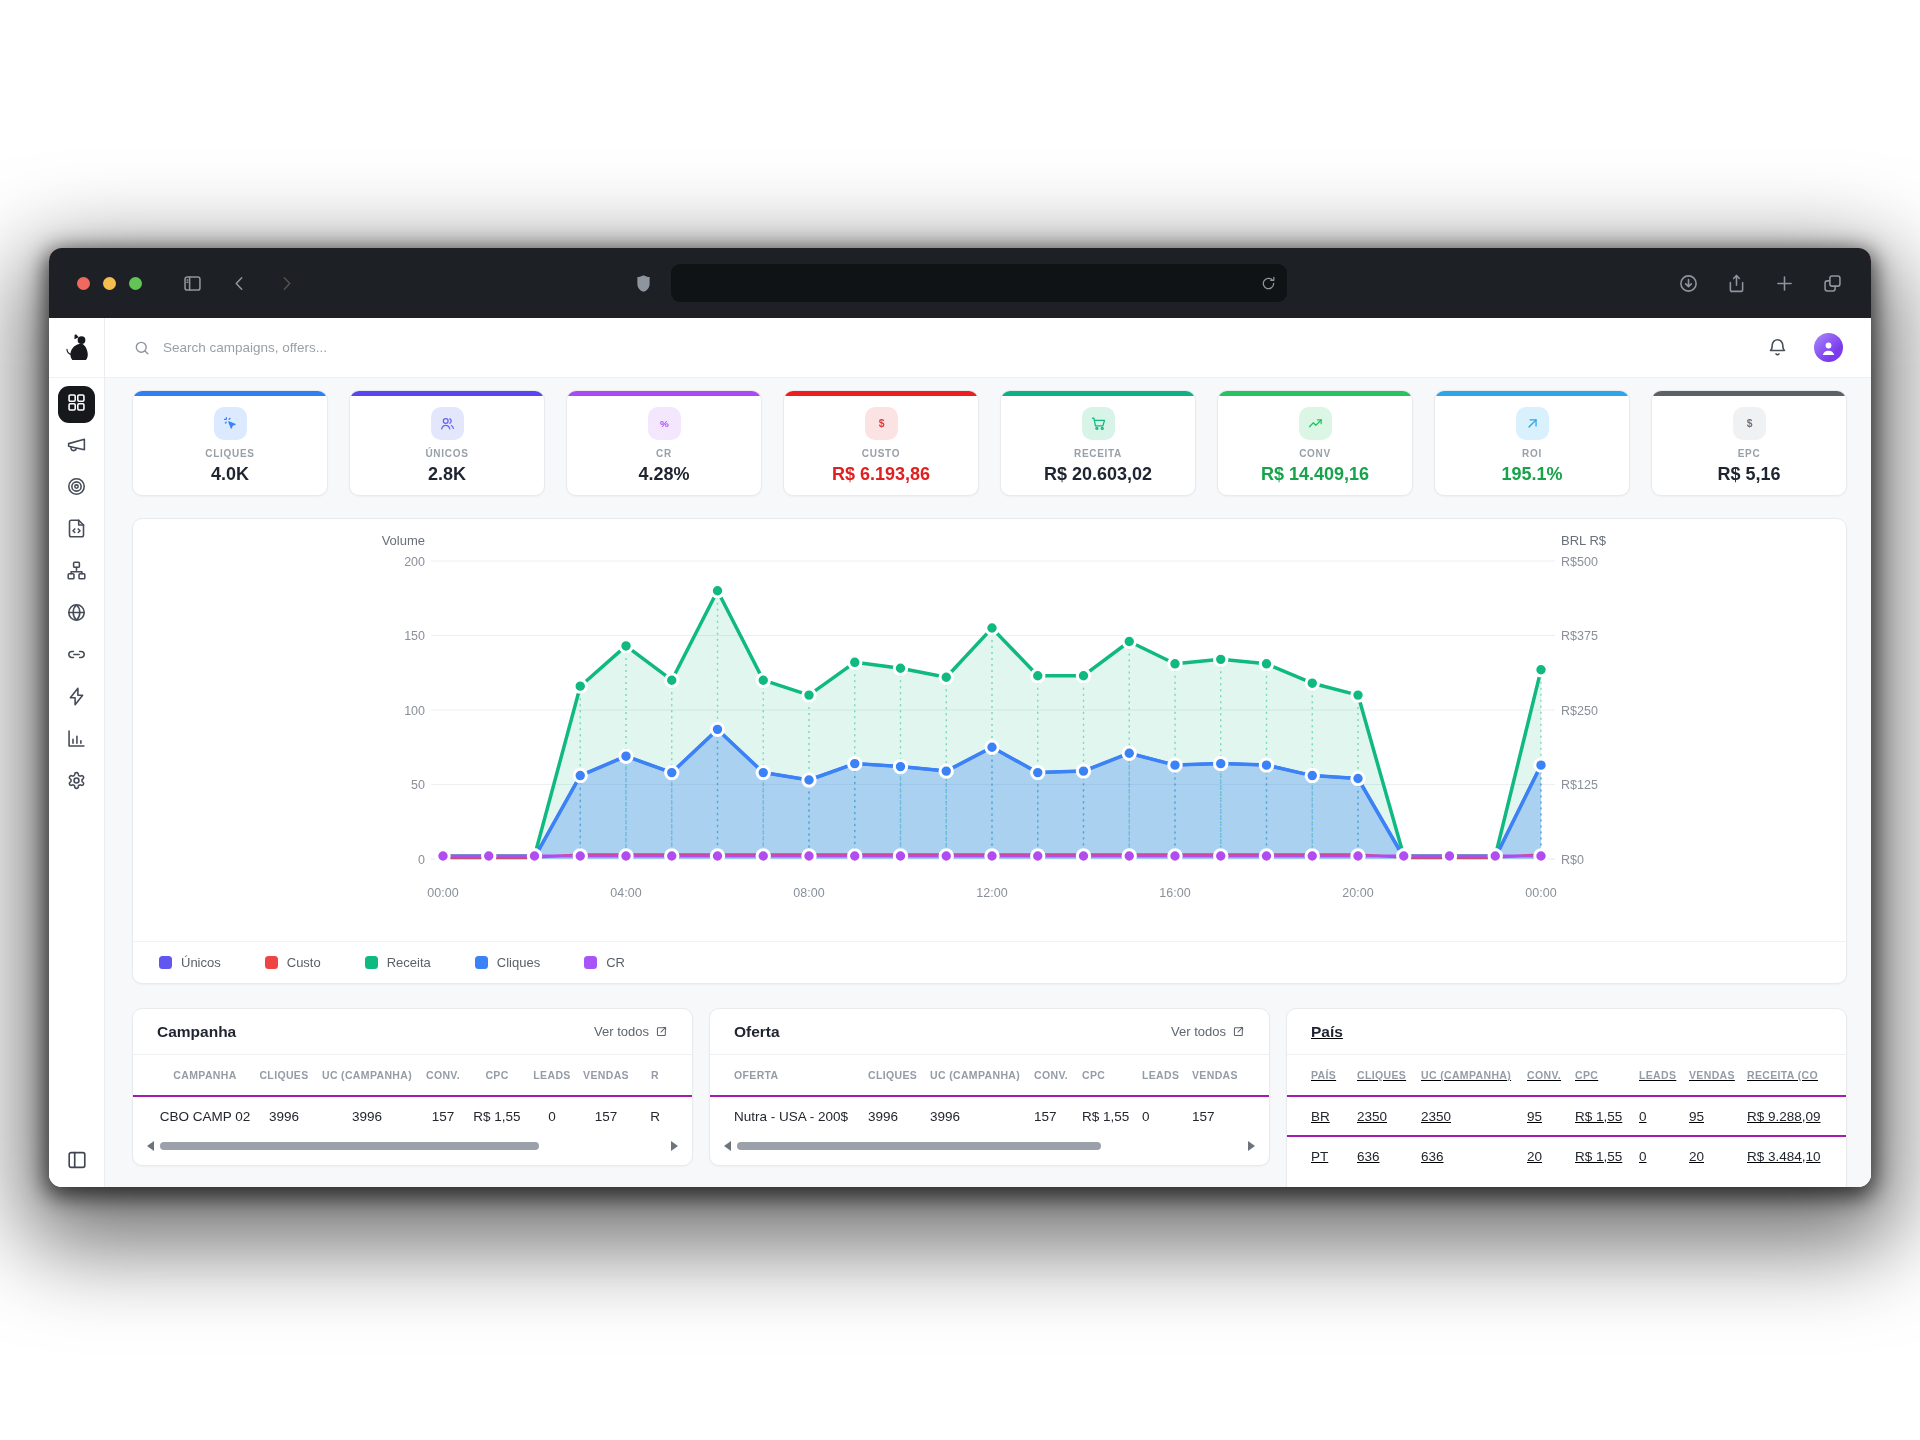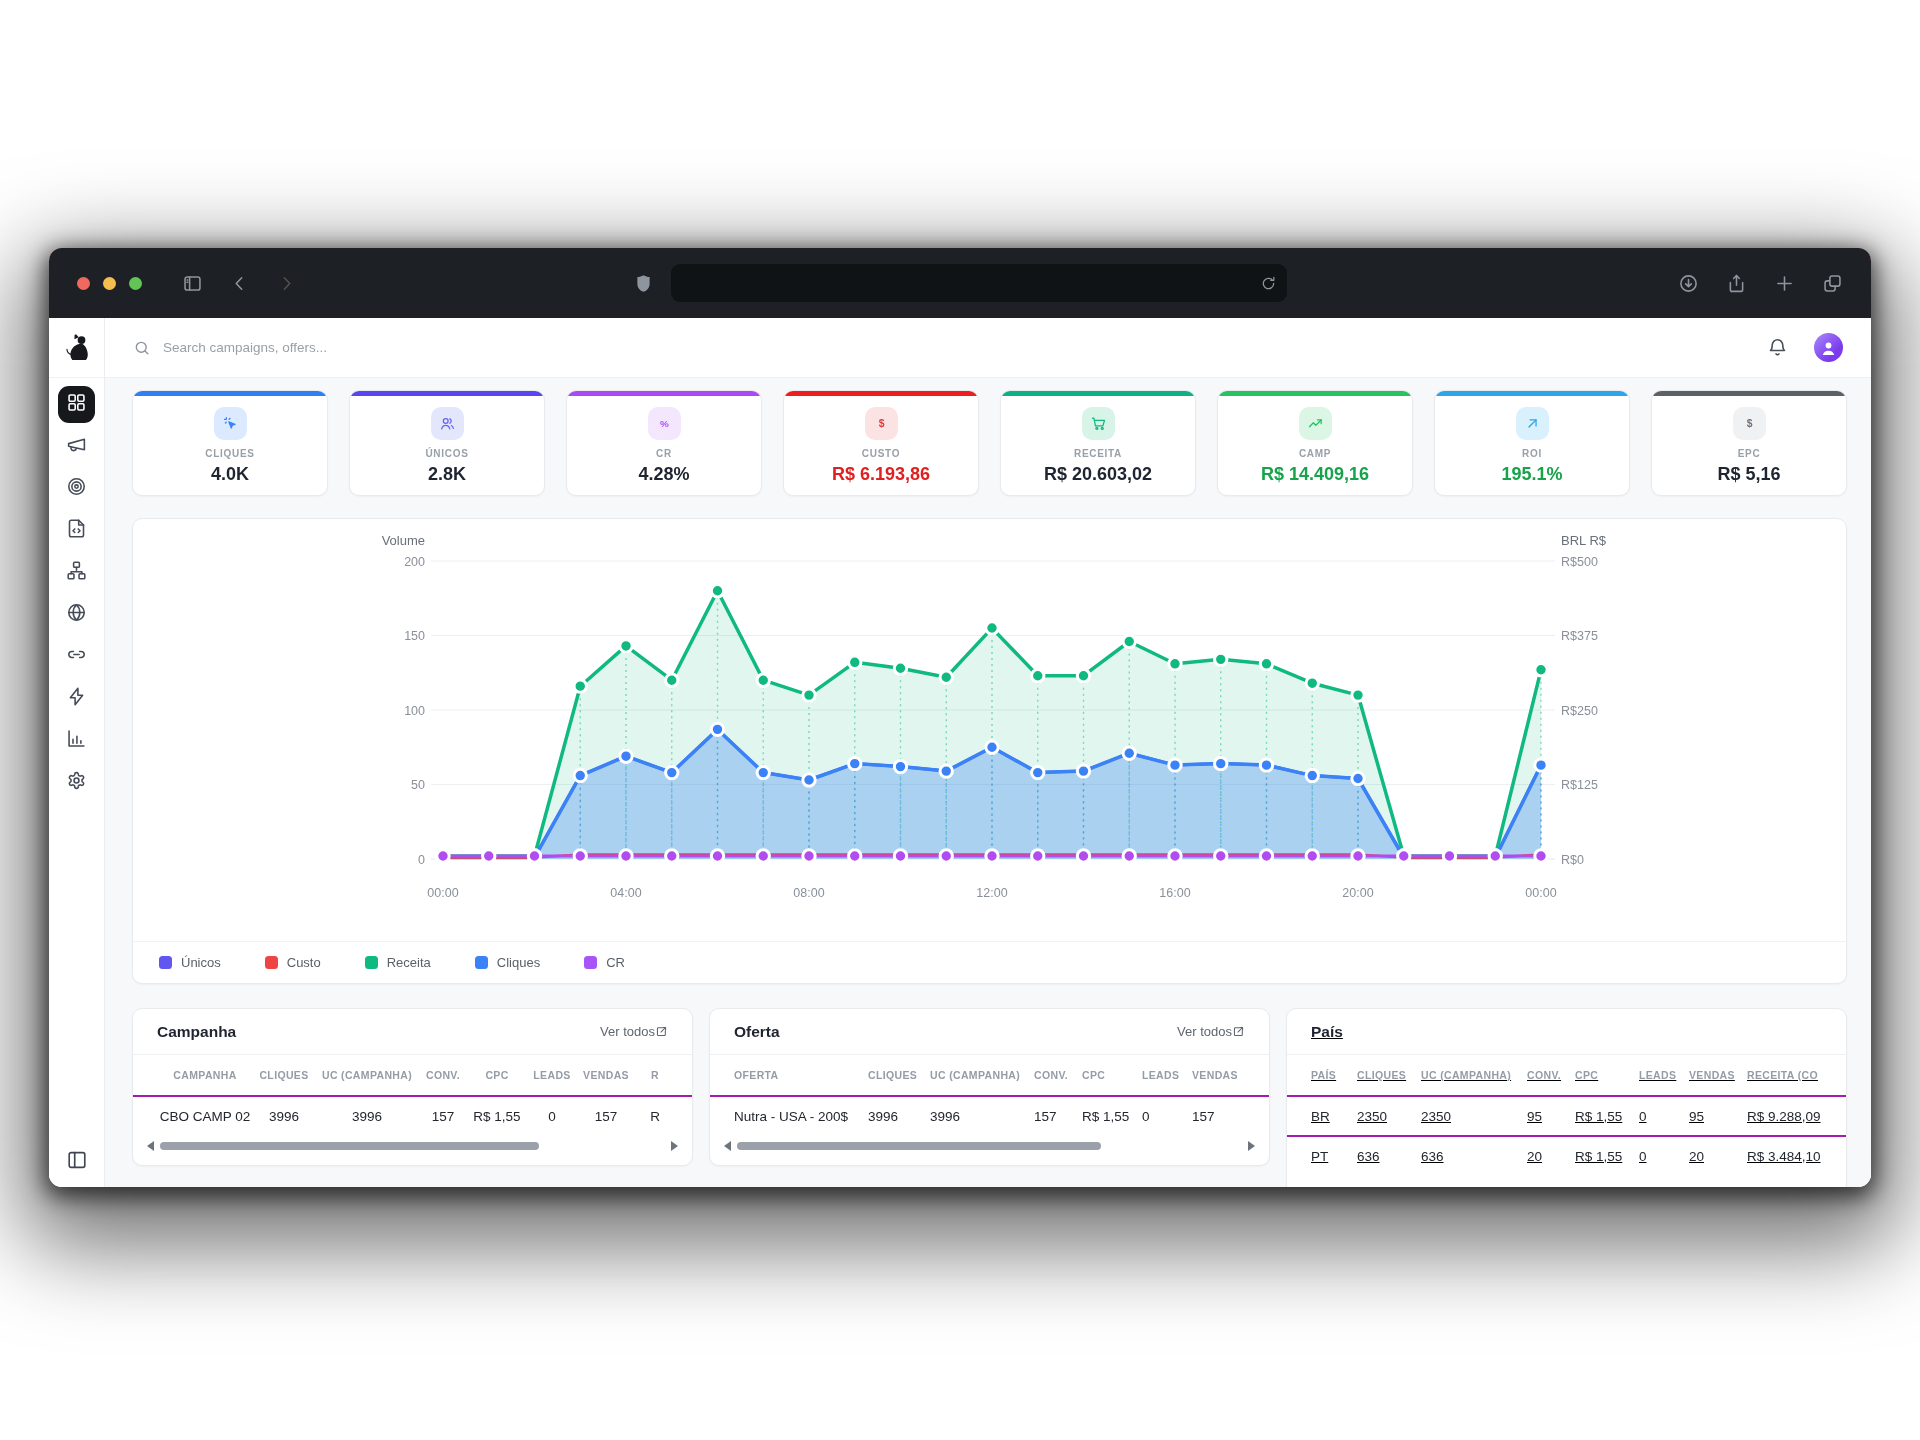--- a/index.html
+++ b/index.html
@@ -59,21 +59,21 @@
   .chart-svg { display:block; }
   .legend { height:42px; border-top:1px solid #f1f2f4; display:flex; align-items:center; padding-left:26px; gap:44px; }
   .legend-item { display:flex; align-items:center; gap:9px; font-size:13px; color:#5b6169; }
   .legend-swatch { width:13px; height:13px; border-radius:3.5px; }
 
   
   .tables { margin-top:24px; display:grid; grid-template-columns:1fr 1fr 1fr; gap:16px; align-items:start; }
   .table-card { background:#fff; border:1px solid #e9eaee; border-radius:10px; box-shadow:0 1px 2px rgba(20,24,34,.04); overflow:hidden; }
   .tc-head { height:46px; display:flex; align-items:center; justify-content:space-between; padding:0 24px; border-bottom:1px solid #eef0f2; }
   .tc-title { font-size:15.5px; font-weight:700; color:#1f2430; }
-  .tc-link { display:flex; align-items:center; font-size:13px; color:#5f6670; }
+  .tc-link { display:flex; align-items:center; gap:6px; font-size:13px; color:#5f6670; }
   .tc-link svg { width:13px; height:13px; }
   .tc-cols, .tc-row { display:flex; align-items:center; padding:0 24px; white-space:nowrap; overflow:hidden; }
   .tc-cols { height:40px; }
   .tc-col { font-size:10.5px; font-weight:600; letter-spacing:.35px; color:#959ca6; flex:0 0 auto; overflow:hidden; }
   .tc-row { height:40px; border-top:2px solid #a21caf; }
   .tc-cell { font-size:13.5px; color:#23272e; flex:0 0 auto; overflow:hidden; }
   .tc-scroll { height:18px; margin:2px 14px 8px 14px; display:flex; align-items:center; gap:6px; }
   .tc-arrow { width:0; height:0; border-top:5px solid transparent; border-bottom:5px solid transparent; }
   .tc-arrow.left  { border-right:7px solid #6d747d; }
   .tc-arrow.right { border-left:7px solid #6d747d; }
@@ -330,21 +330,21 @@
                 <div class="stat-value" style="color: rgb(31, 37, 48);">R$ 20.603,02</div>
               </div>
               <div class="stat-card">
                 <div class="stat-accent" style="background: rgb(39, 195, 94);"></div>
                 <div class="chip" style="background: rgb(220, 246, 229); color: rgb(34, 197, 94);">
                   <svg viewBox="0 0 24 24" fill="none" stroke="currentColor" stroke-width="1.8" stroke-linecap="round" stroke-linejoin="round">
                     <path d="m3.5 16.5 5.5-5.5 3.5 3.5 7.5-7.5"></path>
                     <path d="M14.8 7H20v5.2"></path>
                   </svg>
                 </div>
-                <div class="stat-label">CAMP</div>
+                <div class="stat-label">CONV</div>
                 <div class="stat-value" style="color: rgb(23, 163, 74);">R$ 14.409,16</div>
               </div>
               <div class="stat-card">
                 <div class="stat-accent" style="background: rgb(43, 167, 233);"></div>
                 <div class="chip" style="background: rgb(217, 240, 253); color: rgb(42, 167, 233);">
                   <svg viewBox="0 0 24 24" fill="none" stroke="currentColor" stroke-width="1.8" stroke-linecap="round" stroke-linejoin="round">
                     <path d="M7 17 17 7"></path>
                     <path d="M8.5 7H17v8.5"></path>
                   </svg>
                 </div>

